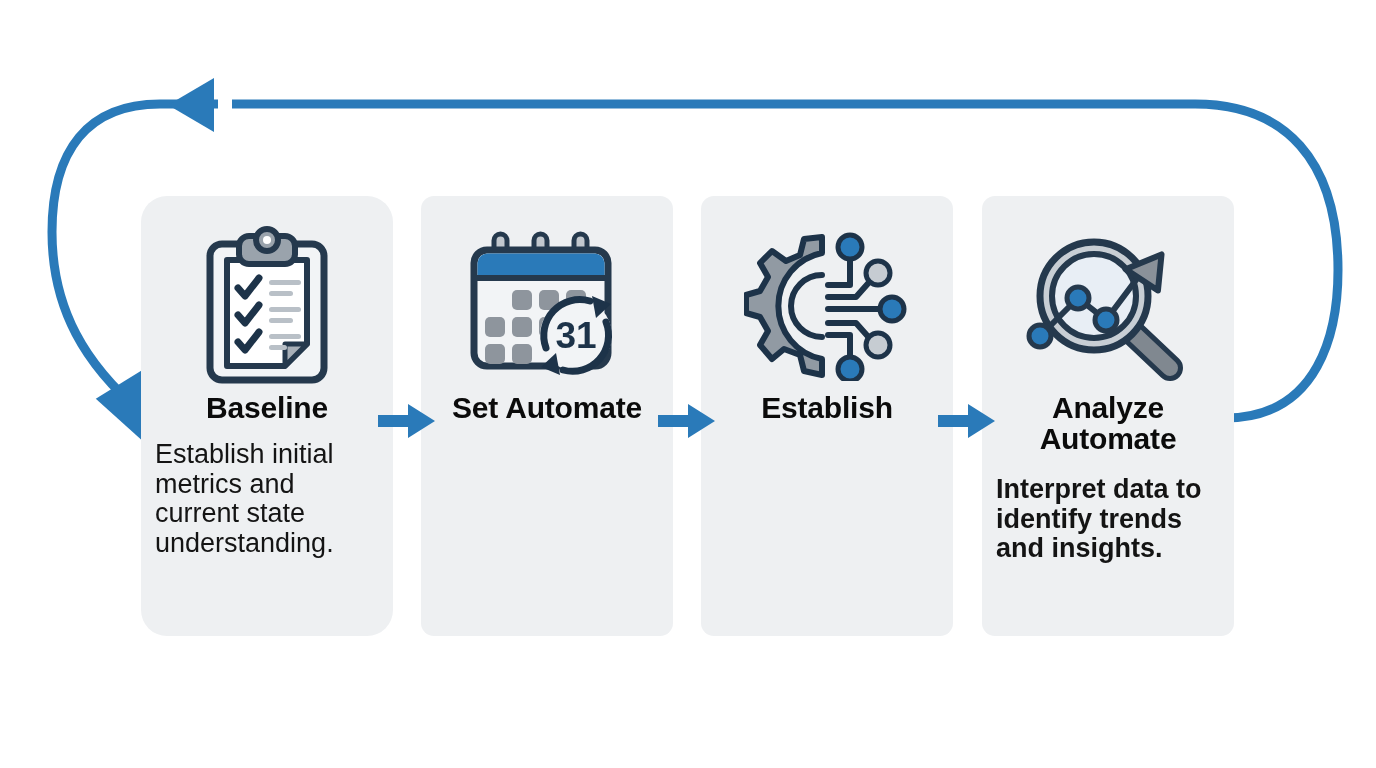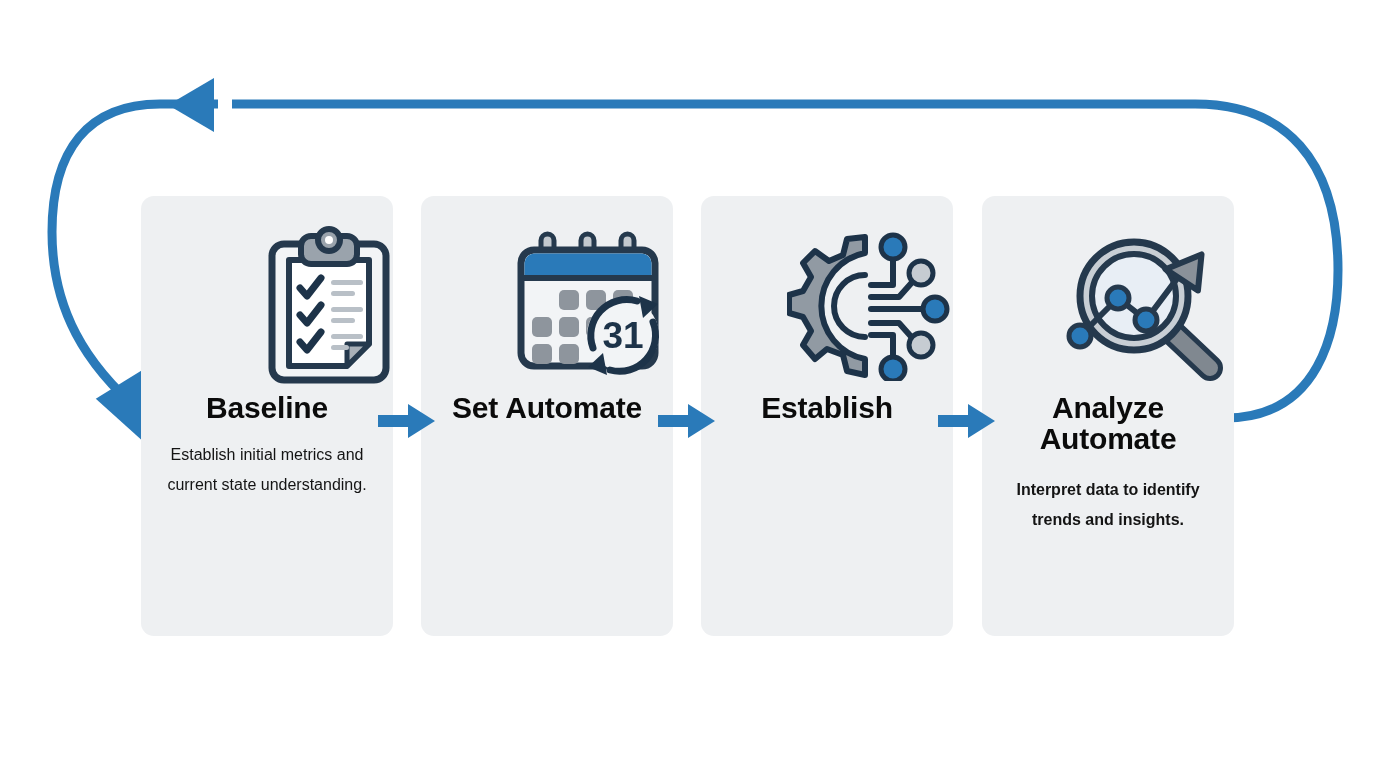--- a/index.html
+++ b/index.html
@@ -29,46 +29,46 @@
     top: 196px;
     width: 252px;
     height: 440px;
     background: #eef0f2;
     border-radius: 13px;
     display: flex;
     flex-direction: column;
     align-items: center;
     z-index: 3;
   }
-  .card-1 { left: 141px; }
+  .card-1 { left: 141px; border-radius: 26px; }
   .card-2 { left: 421px; }
   .card-3 { left: 701px; }
   .card-4 { left: 982px; }
 
   .icon-wrap {
     width: 252px;
     height: 196px;
     display: flex;
     align-items: center;
-    justify-content: flex-end;
+    justify-content: center;
     padding-top: 23px;
   }
   .card-title {
     font-size: 30px;
     font-weight: bold;
     color: #0b0b0b;
     text-align: center;
     line-height: 31px;
     letter-spacing: -0.2px;
     padding: 0 6px;
   }
   .card-desc {
-    font-size: 16px;
+    font-size: 27px;
     color: #141414;
-    text-align: center;
+    text-align: left;
     line-height: 29.5px;
     padding: 0 14px;
     margin-top: 17px;
   }
   .card-4 .card-desc { margin-top: 21px; font-weight: bold; }
 
   .step-arrow {
     position: absolute;
     top: 403px;
     width: 58px;

